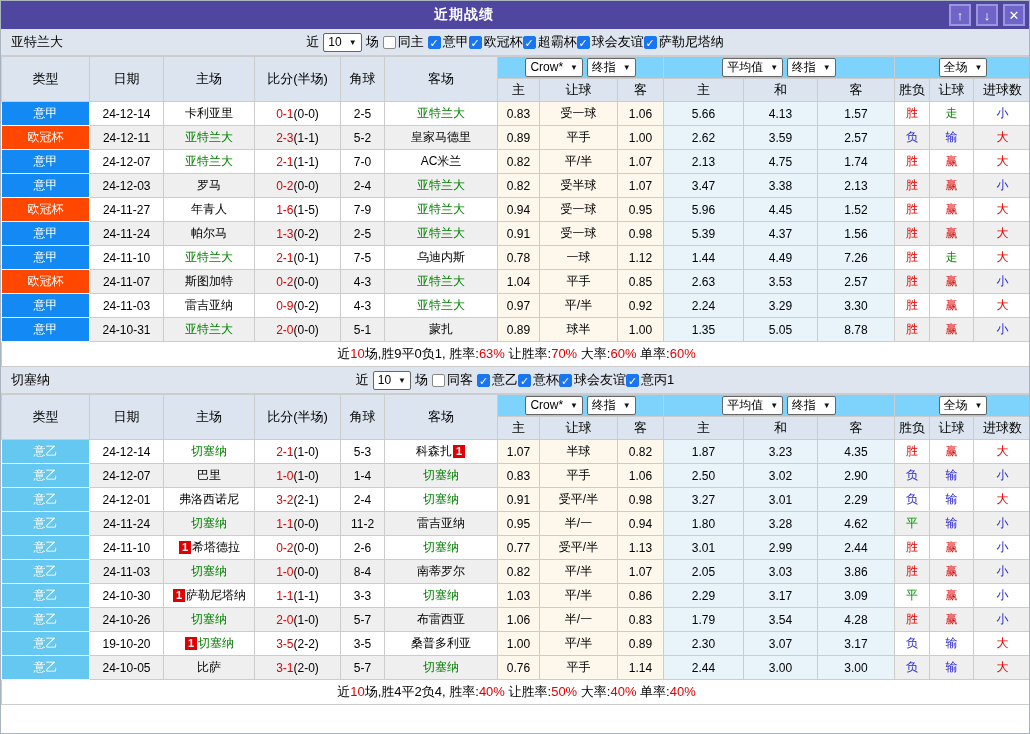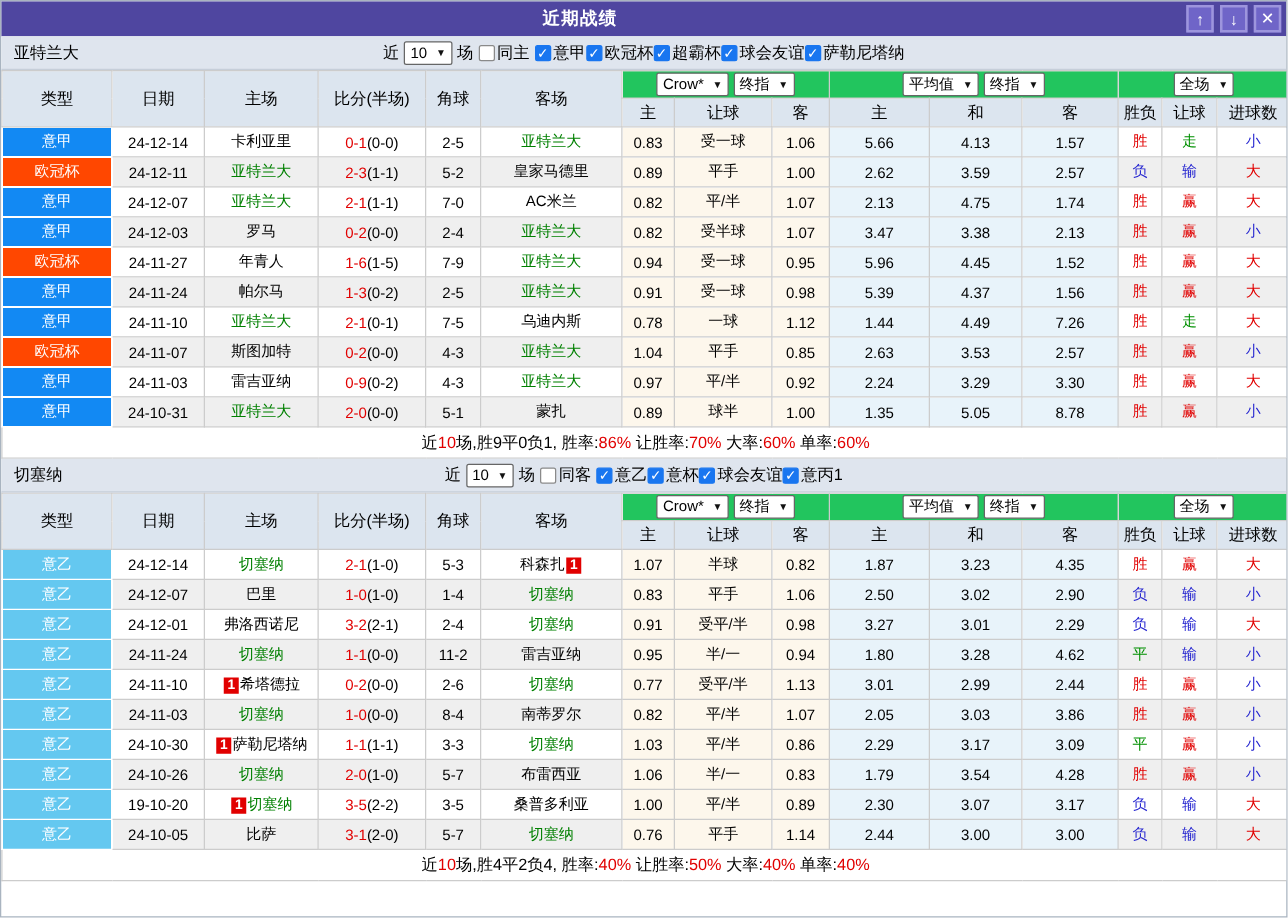--- a/index.html
+++ b/index.html
@@ -26,21 +26,21 @@
   .cb { width:13px; height:13px; border:1px solid #8a8a8a; background:#fff; border-radius:2px; display:inline-block; font-size:11px; line-height:12px; text-align:center; }
   .cb.checked { background:#1976f0; border-color:#1976f0; color:#fff; }
   .league-filters { display:inline-flex; align-items:center; }
 
   
   table { border-collapse:collapse; table-layout:fixed; width:1030px; font-size:12px; text-align:center; color:#000; }
   th, td { border:1px solid #ccc; overflow:hidden; white-space:nowrap; }
   thead th { background:#dce5ef; font-weight:normal; font-size:13px; }
   tr.sel-row th { height:22px; }
   tr.sub-row th { height:23px; }
-  .sel-cell { background:#22c55e; }
+  .sel-cell { background:#7dd3fc; }
   tbody td { height:24px; background:#fff; }
   tbody tr:nth-child(even) td { background:#efefef; }
   tbody td.cream, tbody tr:nth-child(even) td.cream { background:#fdf7ec; }
   tbody td.lblue, tbody tr:nth-child(even) td.lblue { background:#e8f3fa; }
   td.type { color:#fff; border:1px solid #fff; padding:0; }
   td.type.a, tbody tr:nth-child(even) td.type.a { background:#1289f3; }
   td.type.c, tbody tr:nth-child(even) td.type.c { background:#ff4700; }
   td.type.b, tbody tr:nth-child(even) td.type.b { background:#64c8f0; }
   .team-green { color:#008000; }
   .c-r { color:#e10000; }
@@ -341,21 +341,21 @@
             <td class="lblue">1.35</td>
             <td class="lblue">5.05</td>
             <td class="lblue">8.78</td>
             <td class="c-r">胜</td>
             <td class="c-r">赢</td>
             <td class="c-b">小</td>
           </tr>
         </tbody>
       <tfoot>
         <tr>
-            <td colspan="15"><span><span>近</span><span class="c-r">10</span><span>场,胜9平0负1, 胜率:</span><span class="c-r">86%</span><span> 让胜率:</span><span class="c-r">70%</span><span> 大率:</span><span class="c-r">60%</span><span> 单率:</span><span class="c-r">60%</span></span></td>
+            <td colspan="15"><span><span>近</span><span class="c-r">10</span><span>场,胜9平0负1, 胜率:</span><span class="c-r">63%</span><span> 让胜率:</span><span class="c-r">70%</span><span> 大率:</span><span class="c-r">60%</span><span> 单率:</span><span class="c-r">60%</span></span></td>
           </tr>
       </tfoot>
     </table>
   </section>
 
   <section>
     <div class="filter-row">
       <span class="team-name">切塞纳</span>
       <span class="filter-controls">
         <span>近</span>

